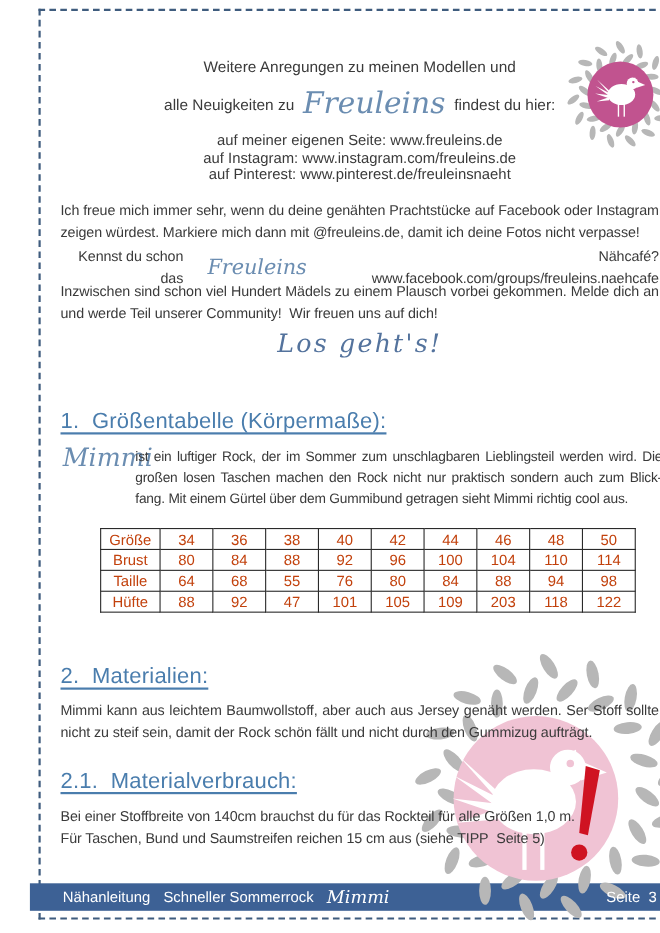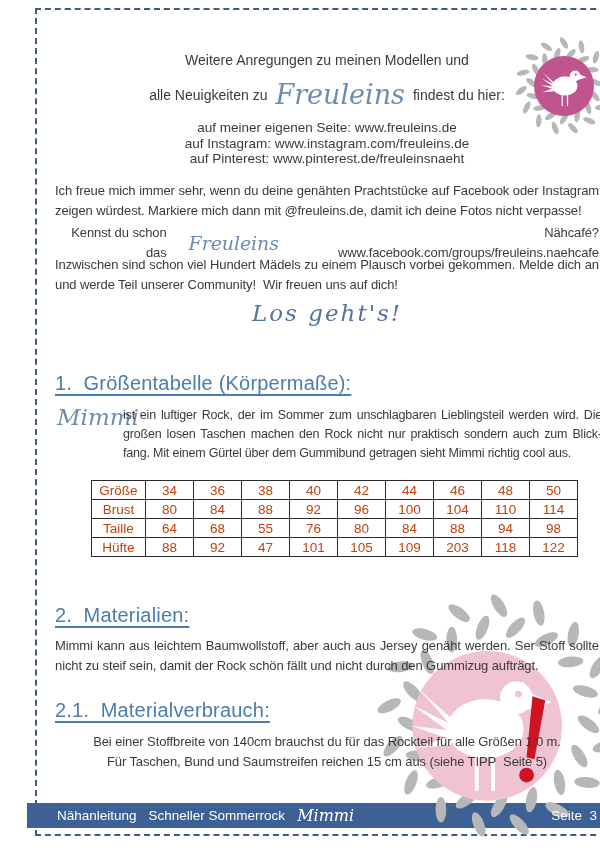--- a/index.html
+++ b/index.html
@@ -35,21 +35,21 @@
   .lead{top:406px;left:30px;width:545px;display:flex;align-items:flex-start;}
   .lead-script{font-size:23px;line-height:23px;width:66px;flex:none;}
   .lead-text{flex:1;font-size:12.5px;line-height:19px;letter-spacing:-0.2px;}
   table.sizes{position:absolute;top:480px;left:64px;border-collapse:collapse;}
   table.sizes td{border:1.5px solid #2a2a2a;width:48px;height:19px;text-align:center;
                  font-size:13.5px;color:#c2410c;}
   table.sizes td:first-child{width:54px;}
   .h2{top:604px;left:28px;}
   .p3{top:636px;left:28px;width:544px;}
   .h21{top:699px;left:28px;}
-  .p4{top:732px;left:28px;width:544px;text-align:center;}
+  .p4{top:732px;left:28px;width:544px;}
   .footer-bar{position:absolute;left:0;right:0;top:803px;height:25px;
               background:var(--footer-blue);z-index:1;}
   .footer-content{position:absolute;left:0;right:0;top:803px;height:25px;z-index:3;
               display:flex;align-items:center;padding:0 30px;color:#fff;font-size:13.5px;}
   .footer-left{display:flex;align-items:center;gap:12px;}
   .footer-script{font-size:16px;color:#fff;}
   .footer-right{margin-left:auto;}
   .logo-small{position:absolute;left:487px;top:36px;width:100px;height:100px;z-index:2;--eye:var(--brand-pink);}
   .watermark{position:absolute;left:344px;top:588px;width:256px;height:256px;z-index:2;--eye:var(--light-pink);}
 </style>

